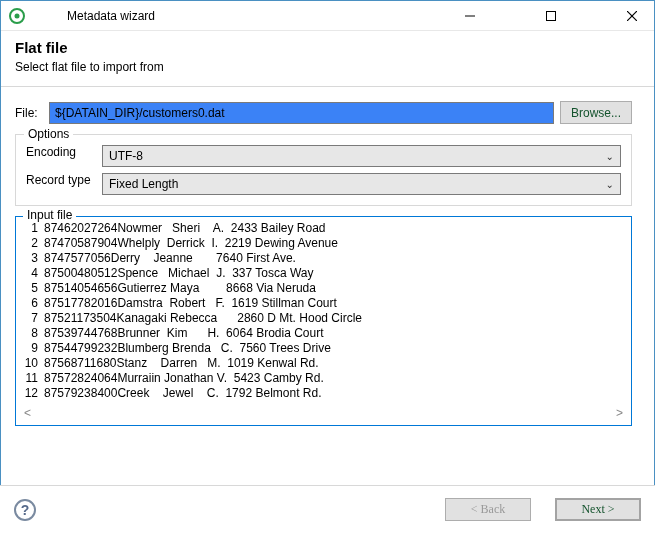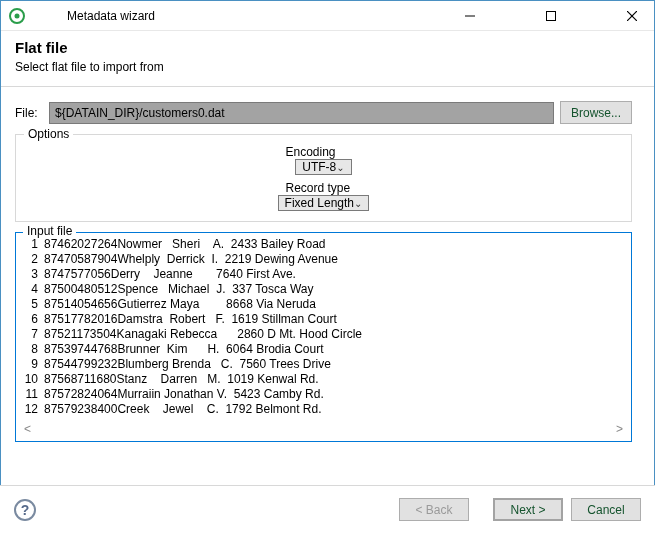--- a/index.html
+++ b/index.html
@@ -48,21 +48,21 @@
   .content {
     padding: 14px 22px 0 14px;
   }
   .row { display: flex; align-items: center; gap: 6px; }
   .file-row { margin-bottom: 10px; }
   .file-row label { width: 28px; }
   .text-input {
     flex: 1;
     height: 22px;
     border: 1px solid #7a7a7a;
-    background: #a3a3a3;
+    background: #3b82f6;
     padding: 0 5px;
     font: inherit;
   }
   .btn {
     height: 23px;
     border: 1px solid #adadad;
     background: #e1e1e1;
     padding: 0 10px;
     font: inherit;
     color: #14532d;
@@ -75,21 +75,21 @@
     padding: 10px 10px 10px 10px;
     margin-bottom: 10px;
   }
   .groupbox > .legend {
     position: absolute;
     top: -8px; left: 8px;
     background: #fff;
     padding: 0 4px;
     color: #000;
   }
-  .opt-row { display: flex; align-items: center; margin-bottom: 6px; flex-direction: column; }
+  .opt-row { display: flex; align-items: flex-start; margin-bottom: 6px; }
   .opt-row:last-child { margin-bottom: 0; }
   .opt-row .lbl { width: 76px; }
   .select {
     flex: 1;
     height: 22px;
     border: 1px solid #7a7a7a;
     background: #e7e7e7;
     display: flex;
     align-items: center;
     justify-content: space-between;
@@ -143,21 +143,21 @@
     padding: 0 14px;
     gap: 8px;
     background:#fff;
   }
   .footer .spacer { flex:1; }
   .help-icon {
     width:22px;height:22px;border:2px solid #7a8aa0;border-radius:50%;
     display:flex;align-items:center;justify-content:center;color:#55698a;font-weight:700;
     font-size:14px;
   }
-  .footer .btn { width:70px; }
+  .footer .btn { width:86px;font-family:Liberation Serif, serif; }
 </style>
 </head>
 <body>
 
 <div class="titlebar">
   <span class="app-icon">
     <svg viewBox="0 0 16 16" width="16" height="16">
       <circle cx="8" cy="8" r="7" fill="none" stroke="#2a9d4a" stroke-width="2"></circle>
       <circle cx="8" cy="8" r="2.5" fill="#2a9d4a"></circle>
     </svg>
@@ -223,14 +223,13 @@
     </div>
   </div>
 
 </div>
 
 <div class="footer">
   <div class="help-icon">?</div>
   <div class="spacer"></div>
   <button class="btn" disabled="">&lt; Back</button>
   <button class="btn primary">Next &gt;</button>
-  <button class="btn">Cancel</button>
 </div>
 
 </body></html>

